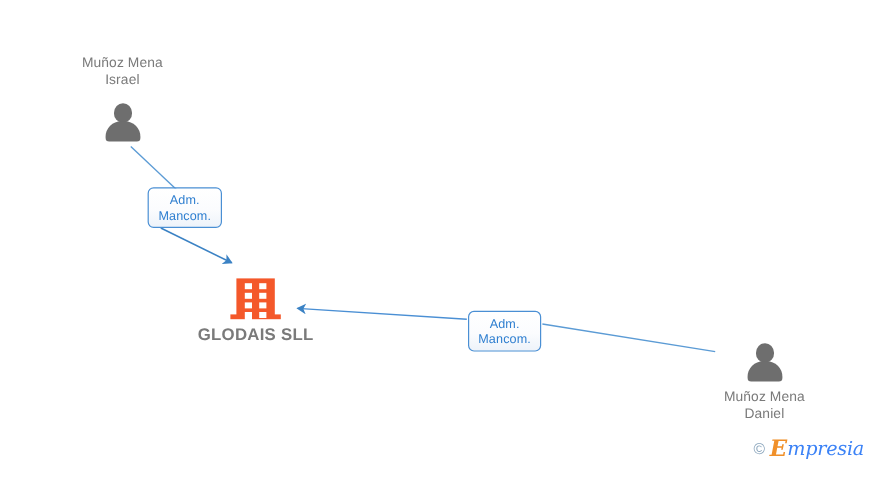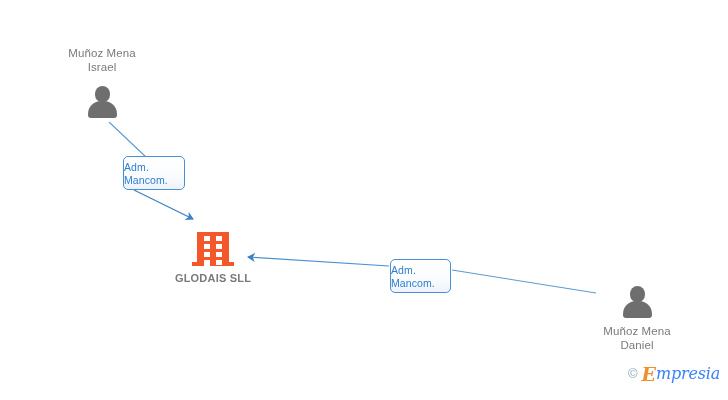--- a/index.html
+++ b/index.html
@@ -105,38 +105,38 @@
     height: 5px;
   }
   .bld-door {
     position: absolute;
     background: #ffffff;
     width: 6px;
     height: 9px;
   }
   .company-name {
     color: #7a7a7a;
-    font-size: 11px;
+    font-size: 14px;
     font-weight: bold;
     line-height: 14px;
     padding-top: 3px;
     letter-spacing: 0.2px;
   }
 
   
   .rel-box {
     position: absolute;
     box-sizing: border-box;
     border: 1px solid #4a8fd4;
     border-radius: 5px;
     background: linear-gradient(to bottom, #ffffff 0%, #fbfcfe 55%, #eef3fa 100%);
     color: #2f7fd0;
     font-size: 10.5px;
     line-height: 13px;
-    text-align: left;
+    text-align: center;
     padding-top: 4px;
     white-space: pre-line;
     letter-spacing: 0.1px;
   }
 
   
   #watermark {
     position: absolute;
     right: 8px;
     bottom: 4px;

